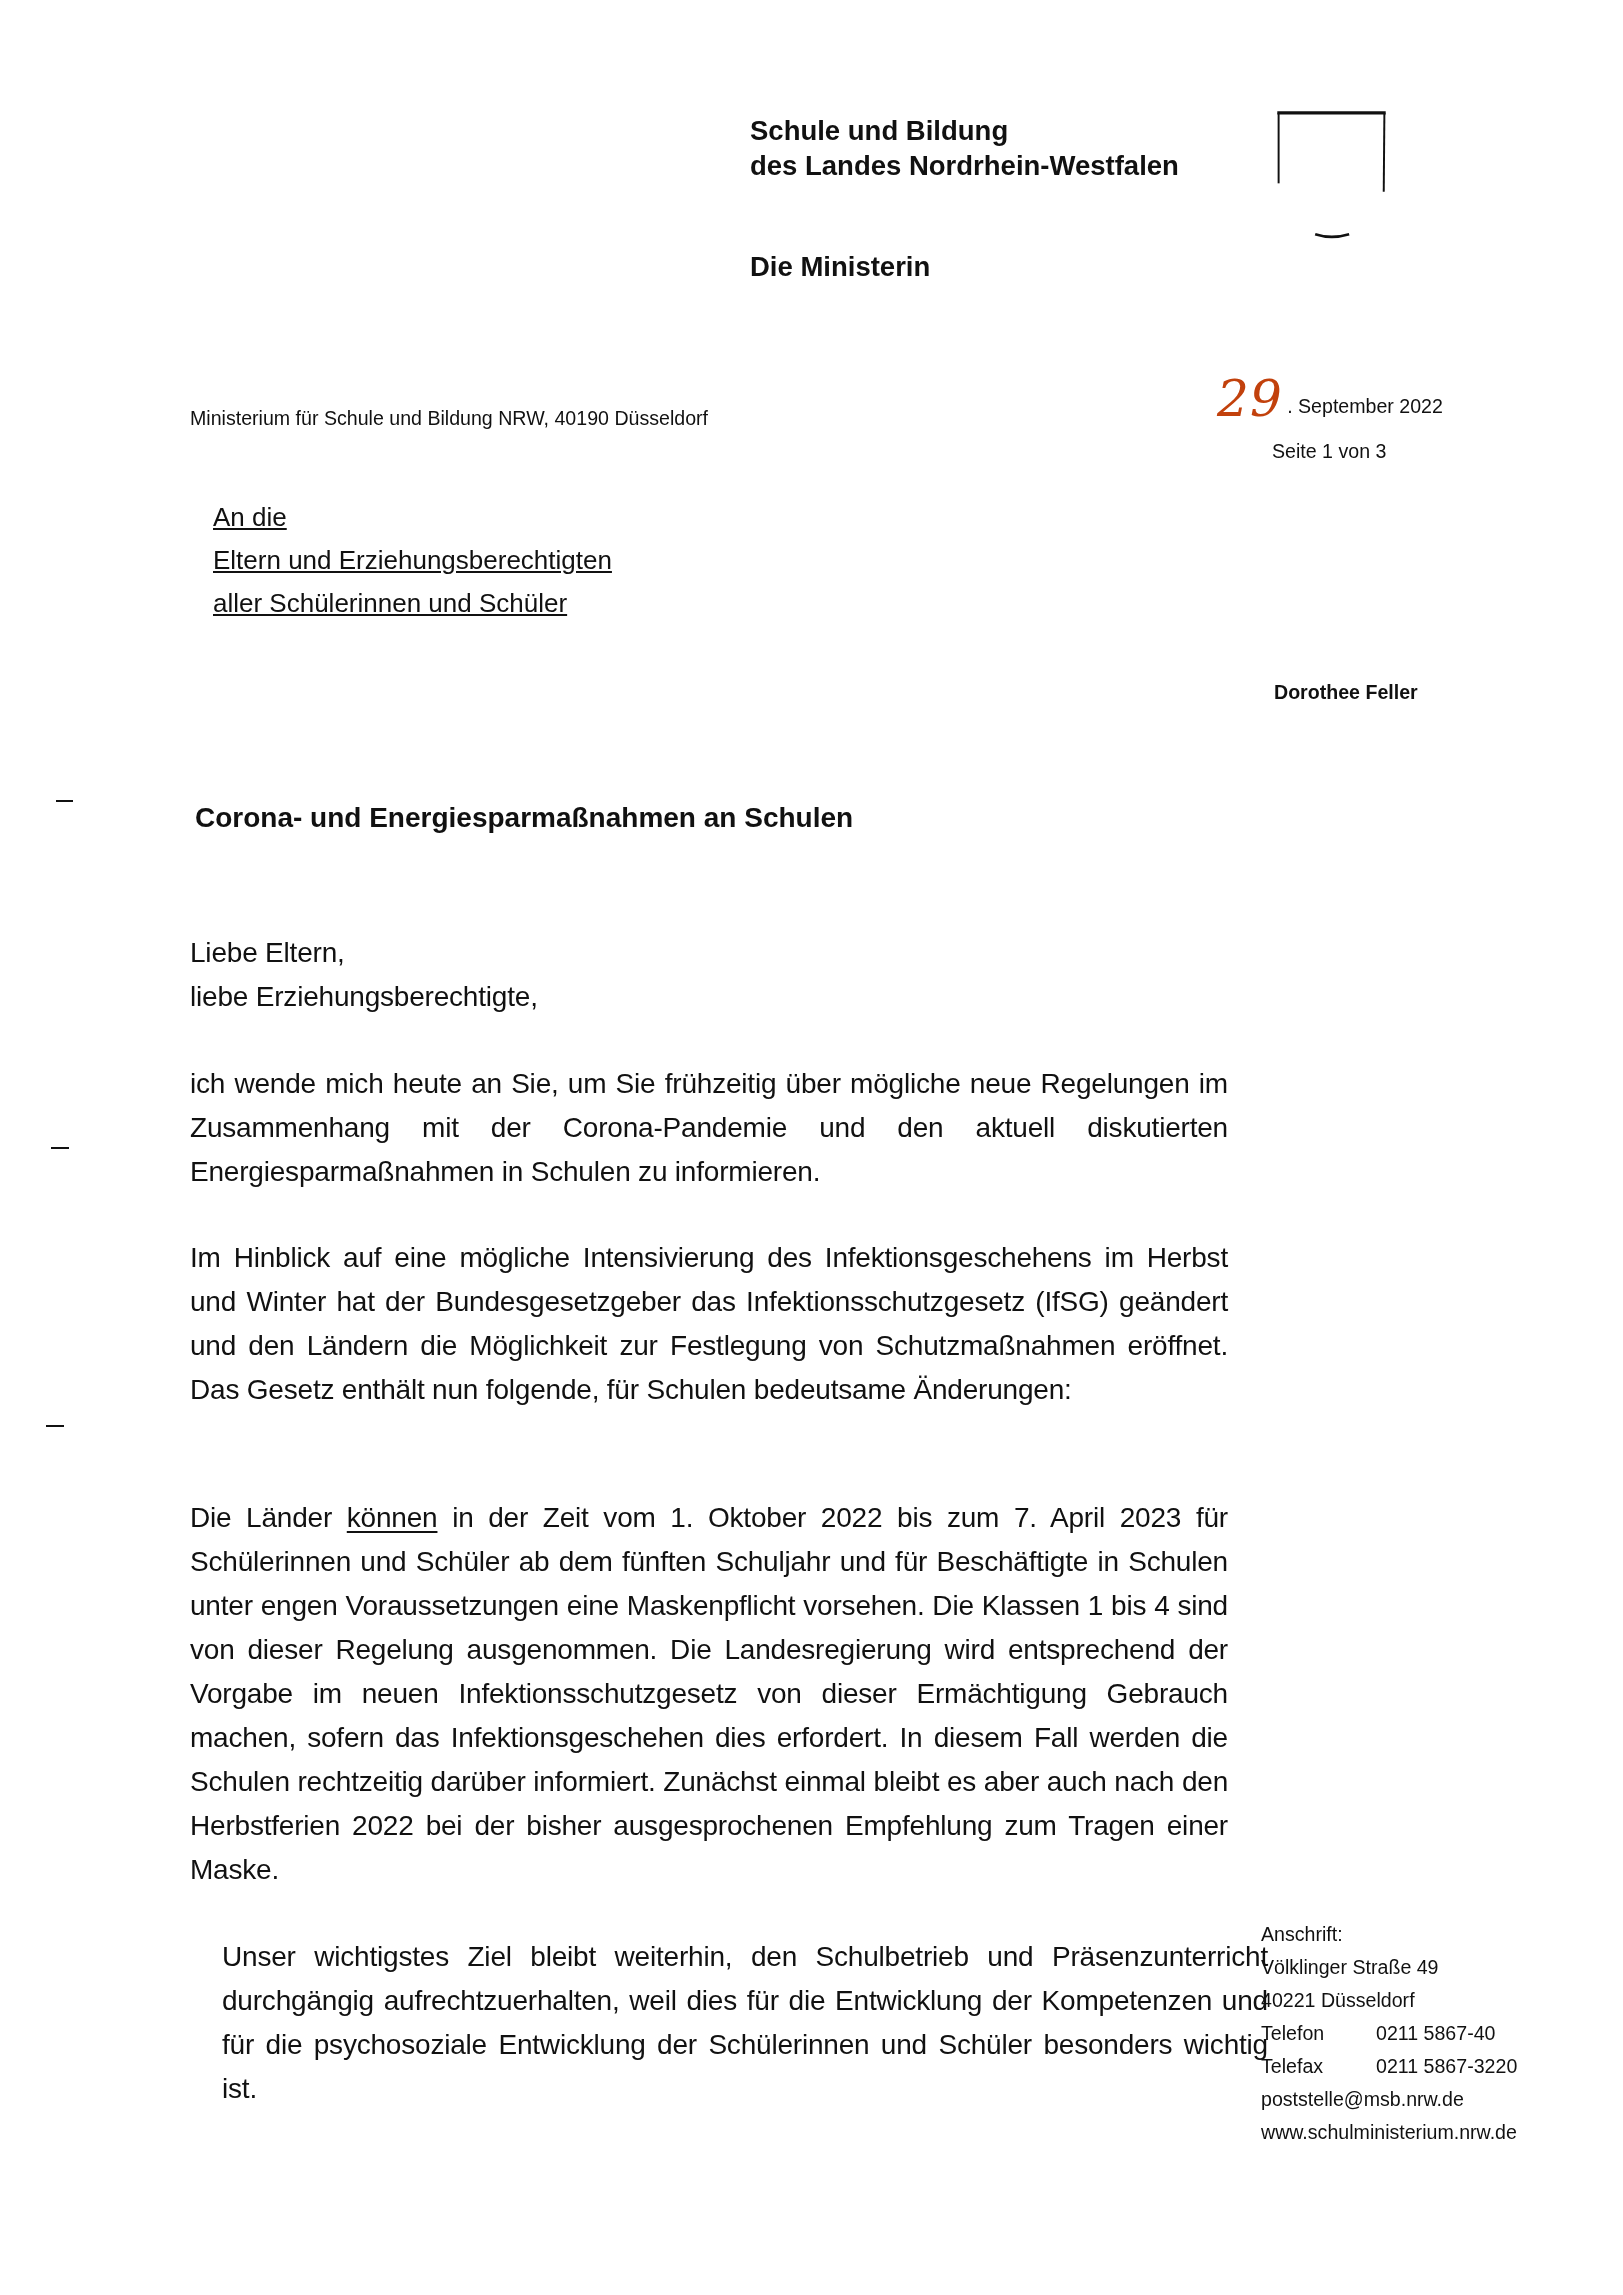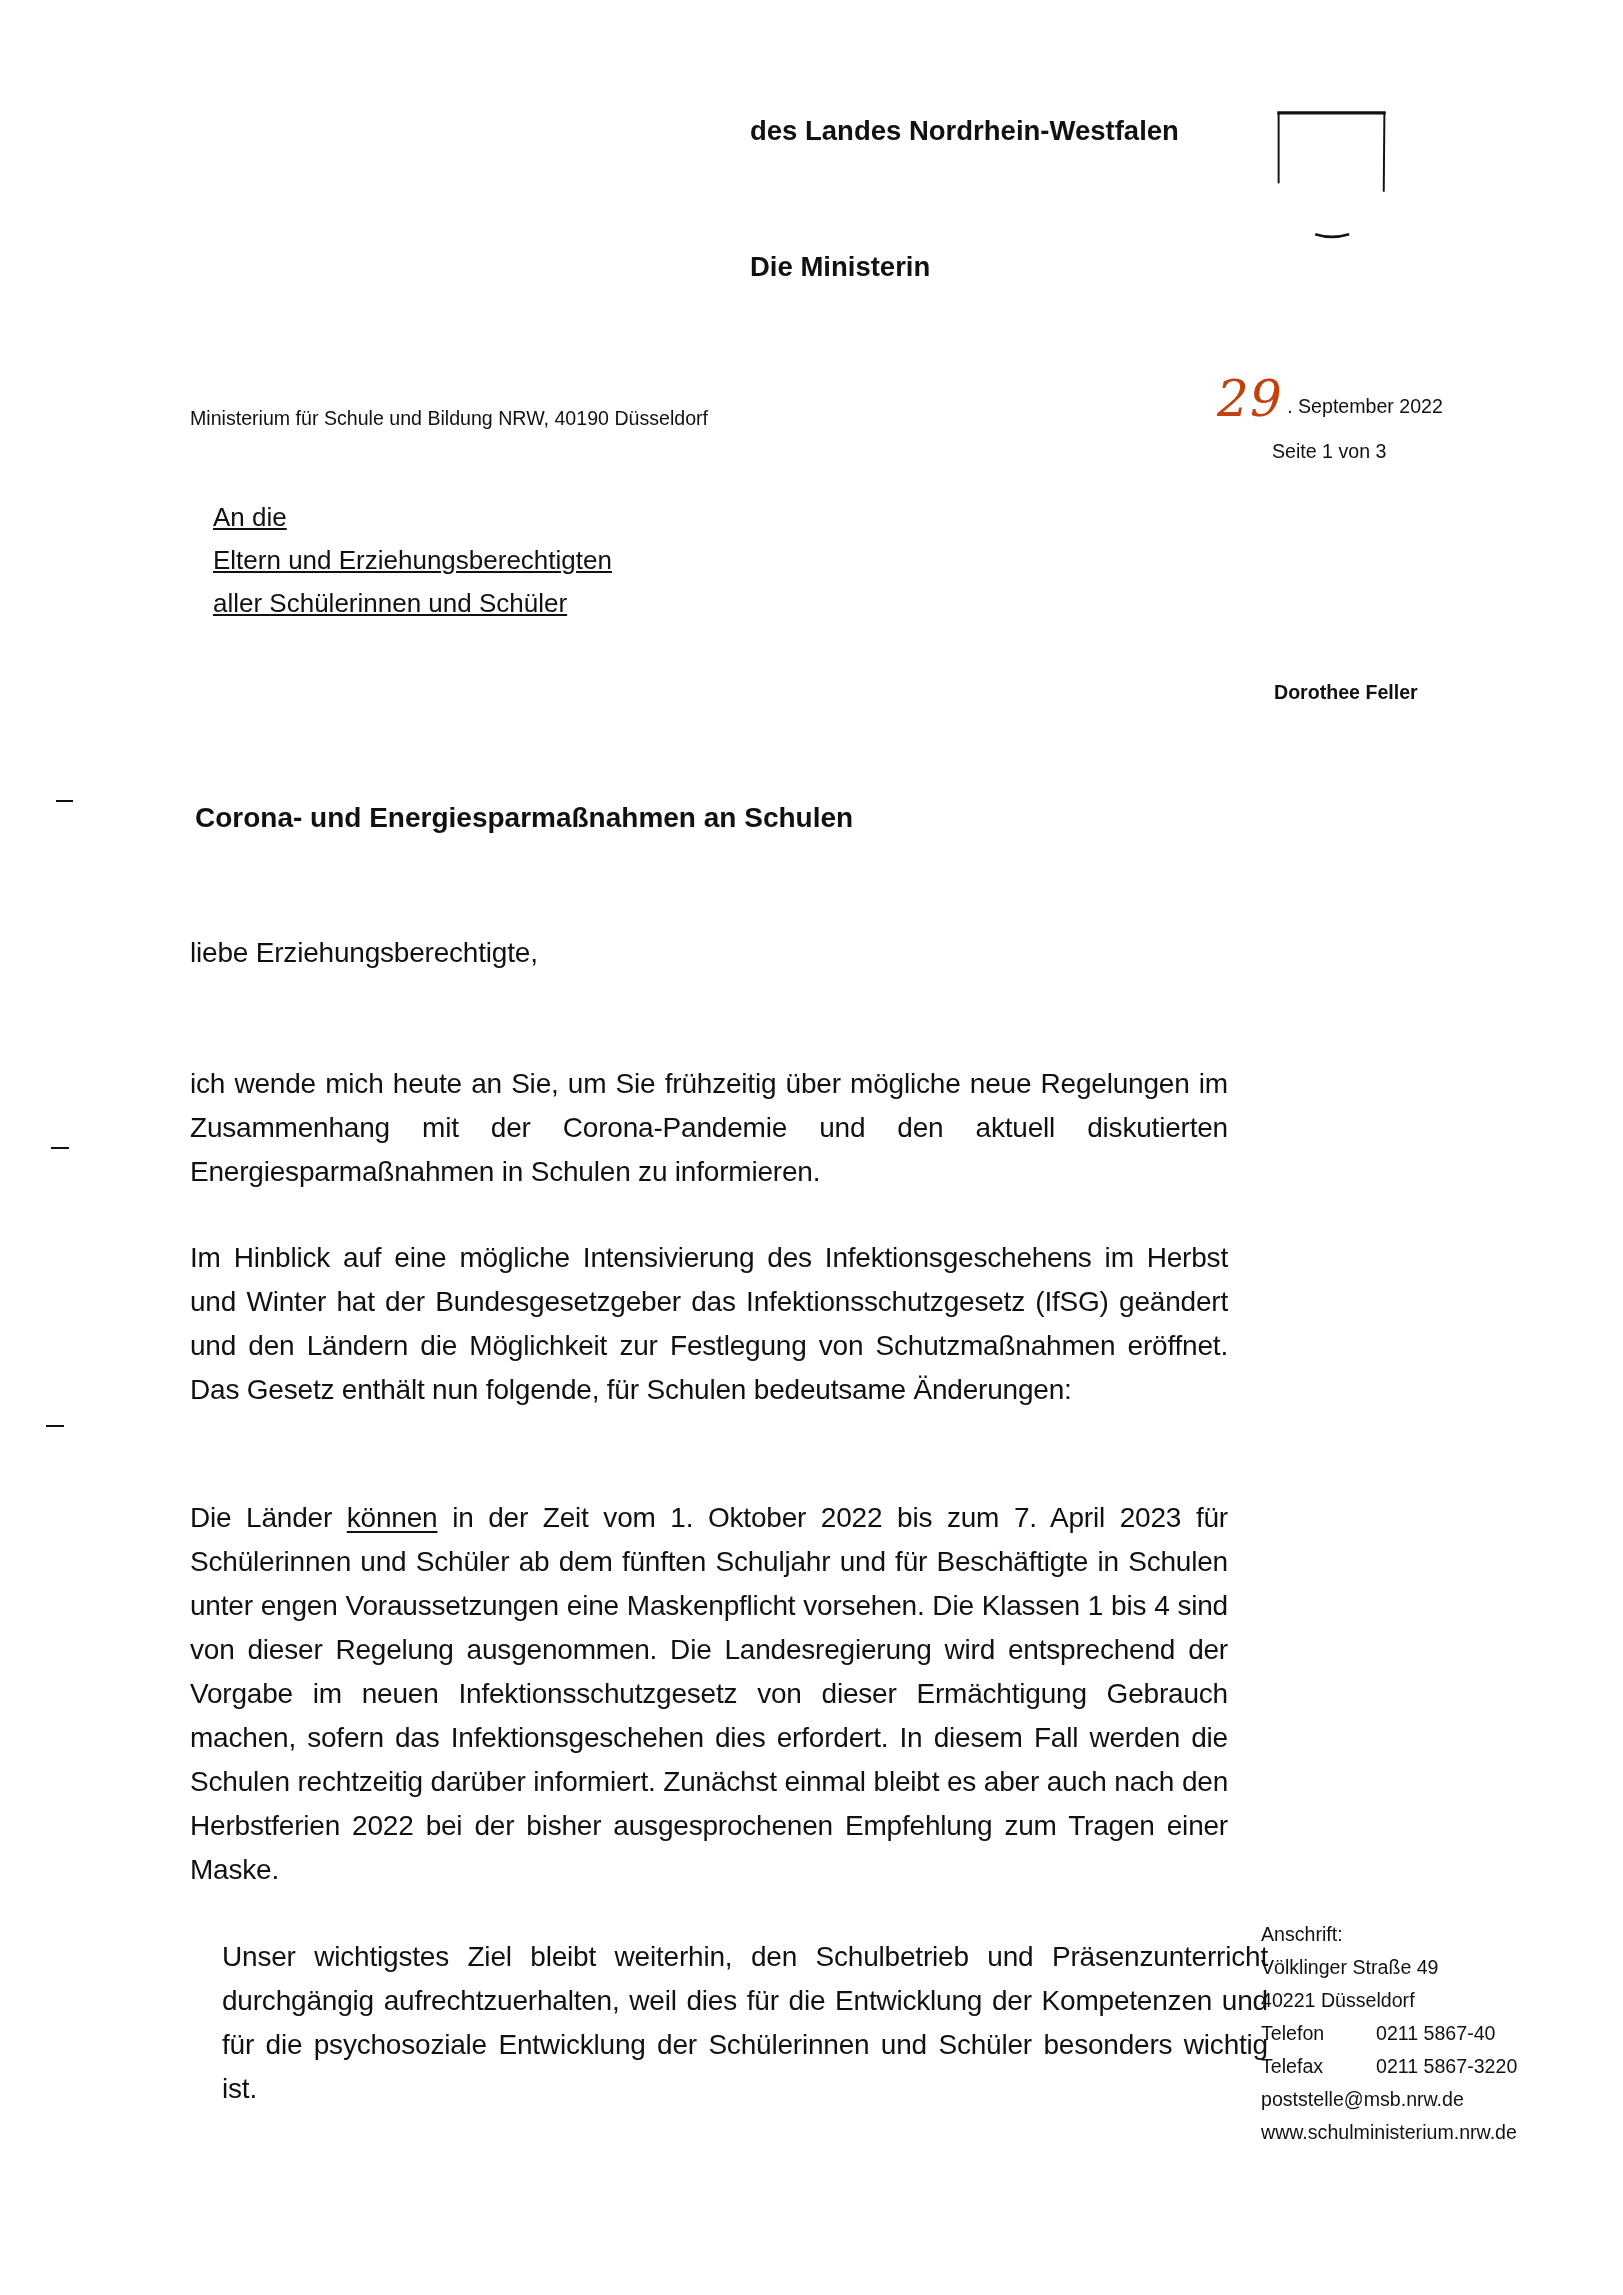--- a/index.html
+++ b/index.html
@@ -37,20 +37,21 @@
     .address { left: 1261px; top: 1918px; font-size: 19.6px; line-height: 33px; }
     .address .row { display: flex; }
     .address .lbl { width: 115px; }
 
     .margin-mark { position: absolute; height: 2px; background: #111; }
   </style>
 </head>
 <body>
 
 <div class="abs ministry">
+  <div>Schule und Bildung</div>
   <div>des Landes Nordrhein-Westfalen</div>
 </div>
 <div class="abs ministerin">Die Ministerin</div>
 
 <svg class="abs emblem" viewBox="0 0 170 200">
   <path d="M2 4 L168 4" stroke="#111" stroke-width="5" fill="none"></path>
   <path d="M4 4 L4 112" stroke="#111" stroke-width="3" fill="none"></path>
   <path d="M166 4 L165 125" stroke="#111" stroke-width="3" fill="none"></path>
   <path d="M60 190 Q85 198 112 190" stroke="#111" stroke-width="4" fill="none"></path>
 </svg>
@@ -66,20 +67,21 @@
   <div>An die</div>
   <div>Eltern und Erziehungsberechtigten</div>
   <div>aller Schülerinnen und Schüler</div>
 </div>
 
 <div class="abs signer">Dorothee Feller</div>
 
 <div class="abs subject">Corona- und Energiesparmaßnahmen an Schulen</div>
 
 <div class="abs body-text salutation">
+  <div>Liebe Eltern,</div>
   <div>liebe Erziehungsberechtigte,</div>
 </div>
 
 <div class="abs body-text para1">
   <p>ich wende mich heute an Sie, um Sie frühzeitig über mögliche neue Regelungen im Zusammenhang mit der Corona-Pandemie und den aktuell diskutierten Energiesparmaßnahmen in Schulen zu informieren.</p>
 </div>
 
 <div class="abs body-text para2">
   <p>Im Hinblick auf eine mögliche Intensivierung des Infektionsgeschehens im Herbst und Winter hat der Bundesgesetzgeber das Infektionsschutzgesetz (IfSG) geändert und den Ländern die Möglichkeit zur Festlegung von Schutzmaßnahmen eröffnet. Das Gesetz enthält nun folgende, für Schulen bedeutsame Änderungen:</p>
 </div>

